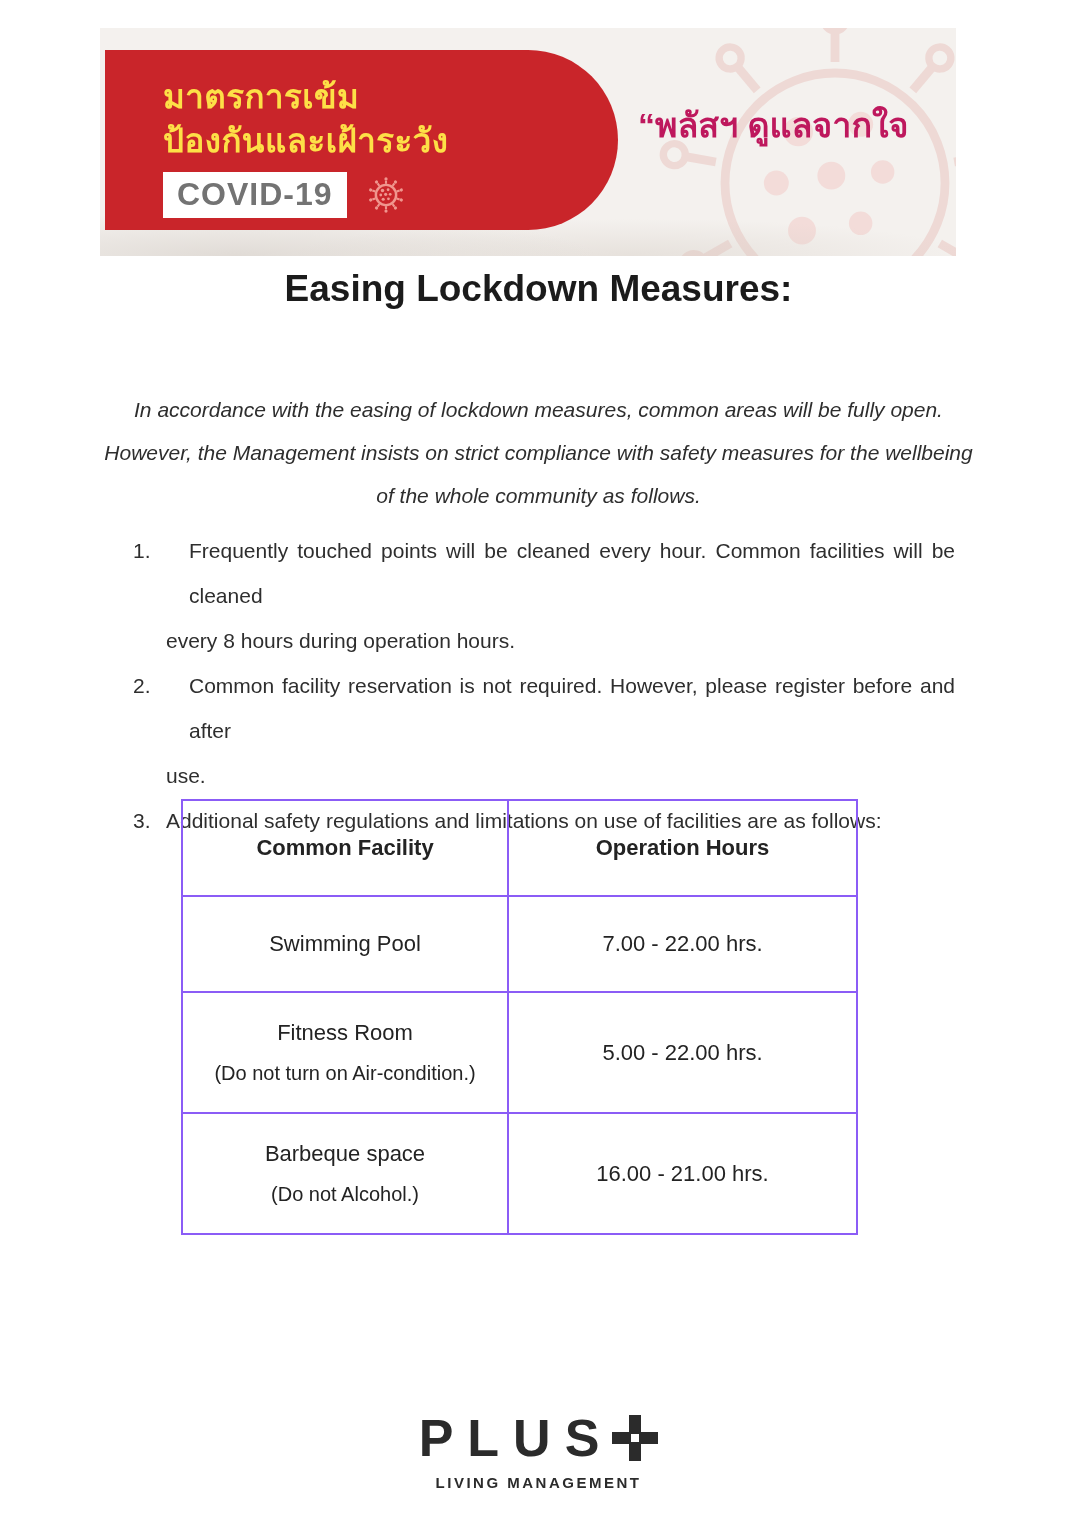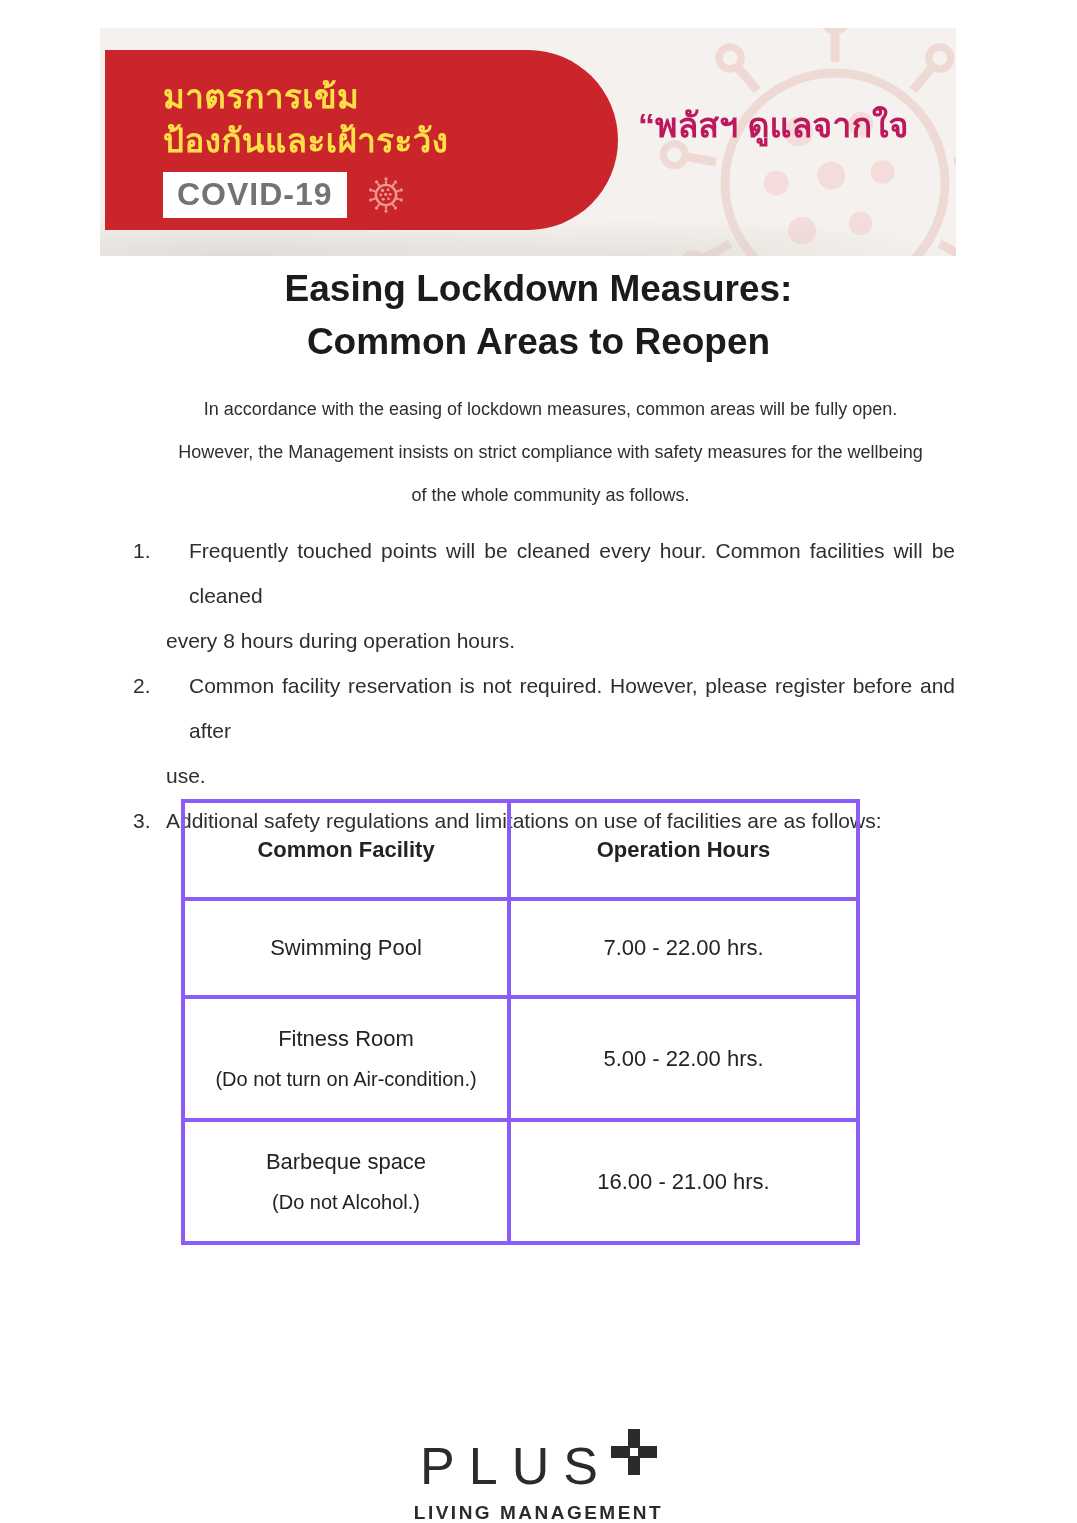--- a/index.html
+++ b/index.html
@@ -23,53 +23,53 @@
           padding:6px 14px 8px;letter-spacing:1px;display:inline-block;}
   .virus-icon{width:42px;height:42px;color:#f0968e;}
   .quote{position:absolute;left:538px;top:74px;z-index:2;color:#be185d;font-weight:bold;
           font-size:34px;line-height:47px;white-space:nowrap;}
 
   
   .title{position:absolute;top:262px;left:0;width:1077px;margin:0;text-align:center;
          font-size:37px;line-height:53px;font-weight:bold;color:#1b1b1b;}
 
   
-  .intro{position:absolute;top:388px;left:112px;width:877px;text-align:center;
-         font-size:18px;line-height:43px;}
+  .intro{position:absolute;top:388px;left:100px;width:877px;text-align:center;
+         font-size:21px;line-height:43px;font-style:italic;}
 
   
   .rules{position:absolute;top:528px;left:133px;width:822px;margin:0;padding:0;
          list-style:none;font-size:21px;line-height:45px;}
   .rule{display:flex;}
   .num{flex:0 0 33px;width:33px;}
   .rule-lines{flex:1;min-width:0;}
   .rl{display:block;}
   .just{text-align:justify;text-align-last:justify;margin-left:23px;}
 
   
   .facility-table{position:absolute;top:799px;left:181px;width:675px;border-collapse:collapse;
          color:#232323;font-size:22px;table-layout:fixed;}
-  .facility-table th,.facility-table td{border:4px solid #8b5cf6;text-align:center;
+  .facility-table th,.facility-table td{border:2px solid #8b5cf6;text-align:center;
          vertical-align:middle;padding:16px;}
   .facility-table th{height:62px;font-weight:bold;}
   .facility-table tr.r1 td{height:62px;}
   .facility-table tr.r2 td,.facility-table tr.r3 td{height:87px;}
   .col-facility{width:326px;} .col-hours{width:349px;}
   .fac-name{line-height:40px;}
   .fac-note{line-height:40px;font-size:20px;}
 
   
   .footer{position:absolute;top:1412px;left:0;width:1077px;text-align:center;color:#2b2b2b;}
   .logo-row{display:inline-flex;align-items:center;gap:13px;}
-  .logo-text{font-size:52px;font-weight:normal;letter-spacing:14px;margin-right:-14px;line-height:1;margin-top:28px;}
+  .logo-text{font-size:52px;font-weight:bold;letter-spacing:14px;margin-right:-14px;line-height:1;}
   .plus-icon{position:relative;width:46px;height:46px;display:inline-block;}
   .plus-icon .pv{position:absolute;left:17px;top:0;width:12px;height:46px;background:#2b2b2b;}
   .plus-icon .ph{position:absolute;top:17px;left:0;width:46px;height:12px;background:#2b2b2b;}
   .plus-icon .pc{position:absolute;left:19px;top:19px;width:8px;height:8px;background:#ffffff;}
-  .logo-sub{font-size:19px;font-weight:bold;letter-spacing:2.5px;margin-top:10px;}
+  .logo-sub{font-size:15px;font-weight:bold;letter-spacing:2.5px;margin-top:10px;}
 </style>
 </head>
 <body>
 
 <div class="page">
 
   <header class="banner">
     <svg class="watermark" viewBox="0 0 120 120" aria-hidden="true">
       <defs>
         <g id="wm-spike">
@@ -134,21 +134,20 @@
       </div>
     </div>
 
     <div class="quote">
       <div>“พลัสฯ ดูแลจากใจ</div>
     </div>
   </header>
 
   <h1 class="title">
     <div>Easing Lockdown Measures:</div>
-    <div>Common Areas to Reopen</div>
   </h1>
 
   <div class="intro">
     <div>In accordance with the easing of lockdown measures, common areas will be fully open.</div>
     <div>However, the Management insists on strict compliance with safety measures for the wellbeing</div>
     <div>of the whole community as follows.</div>
   </div>
 
   <ol class="rules">
     <li class="rule">

